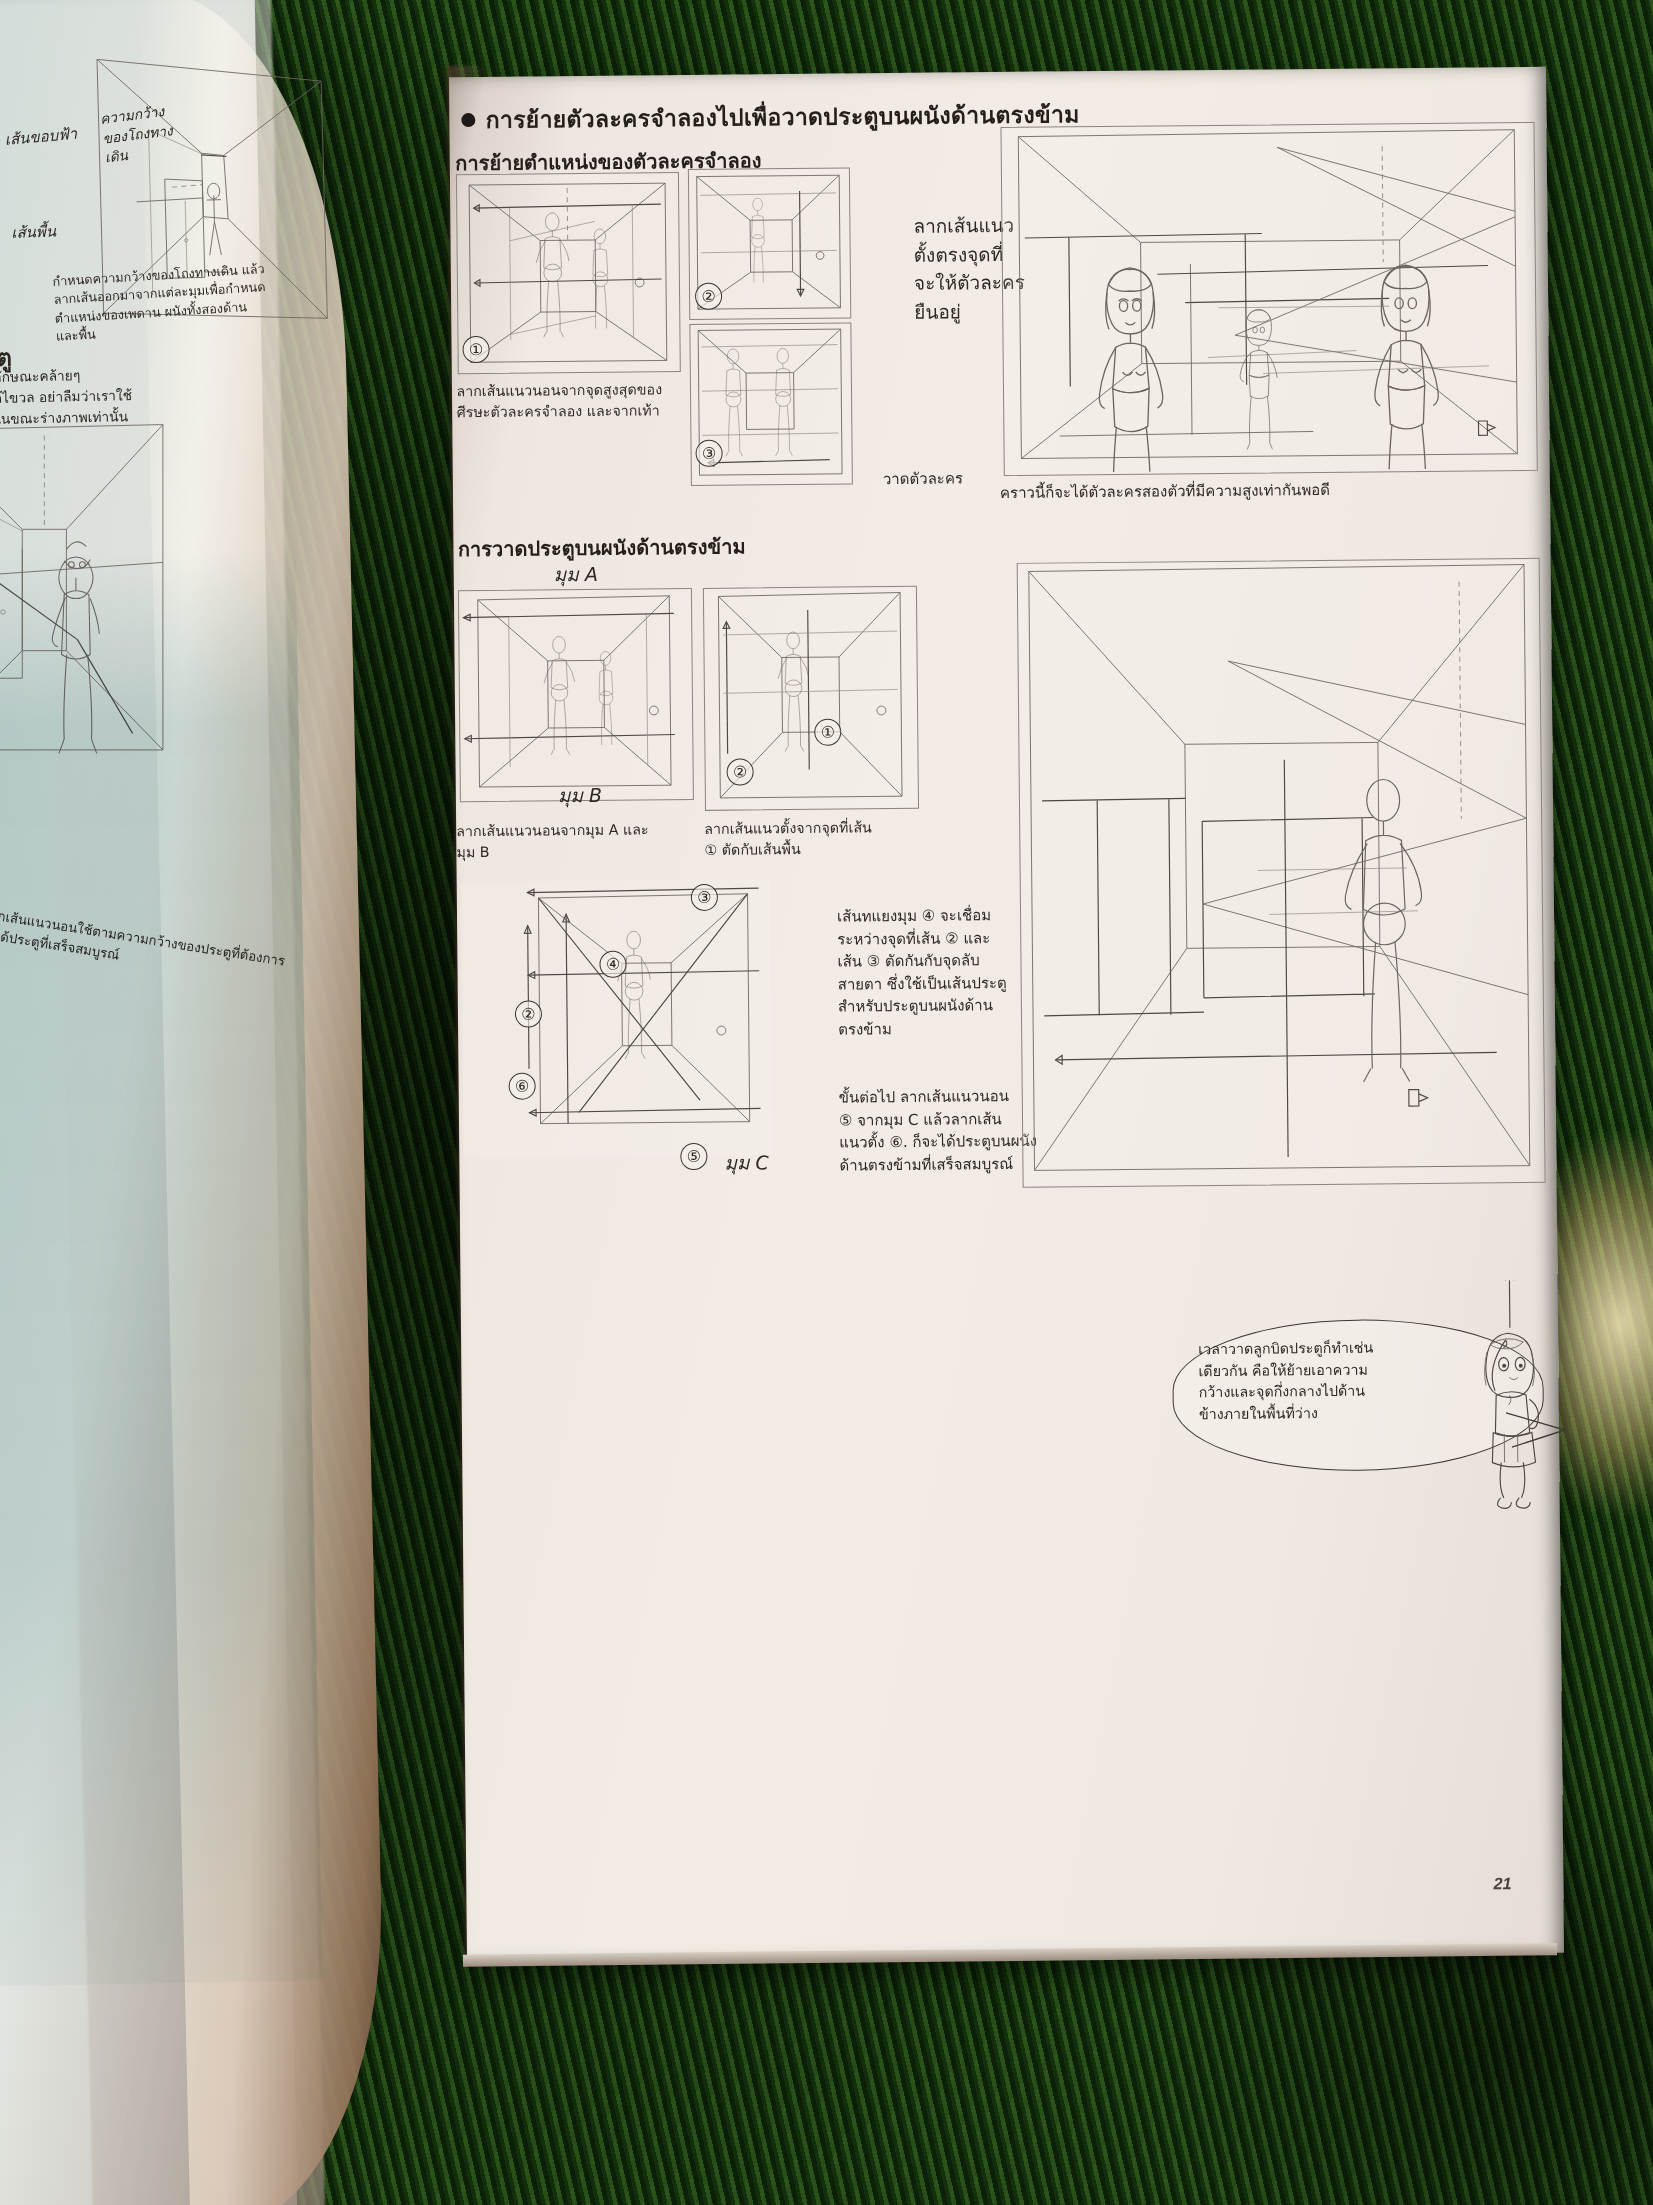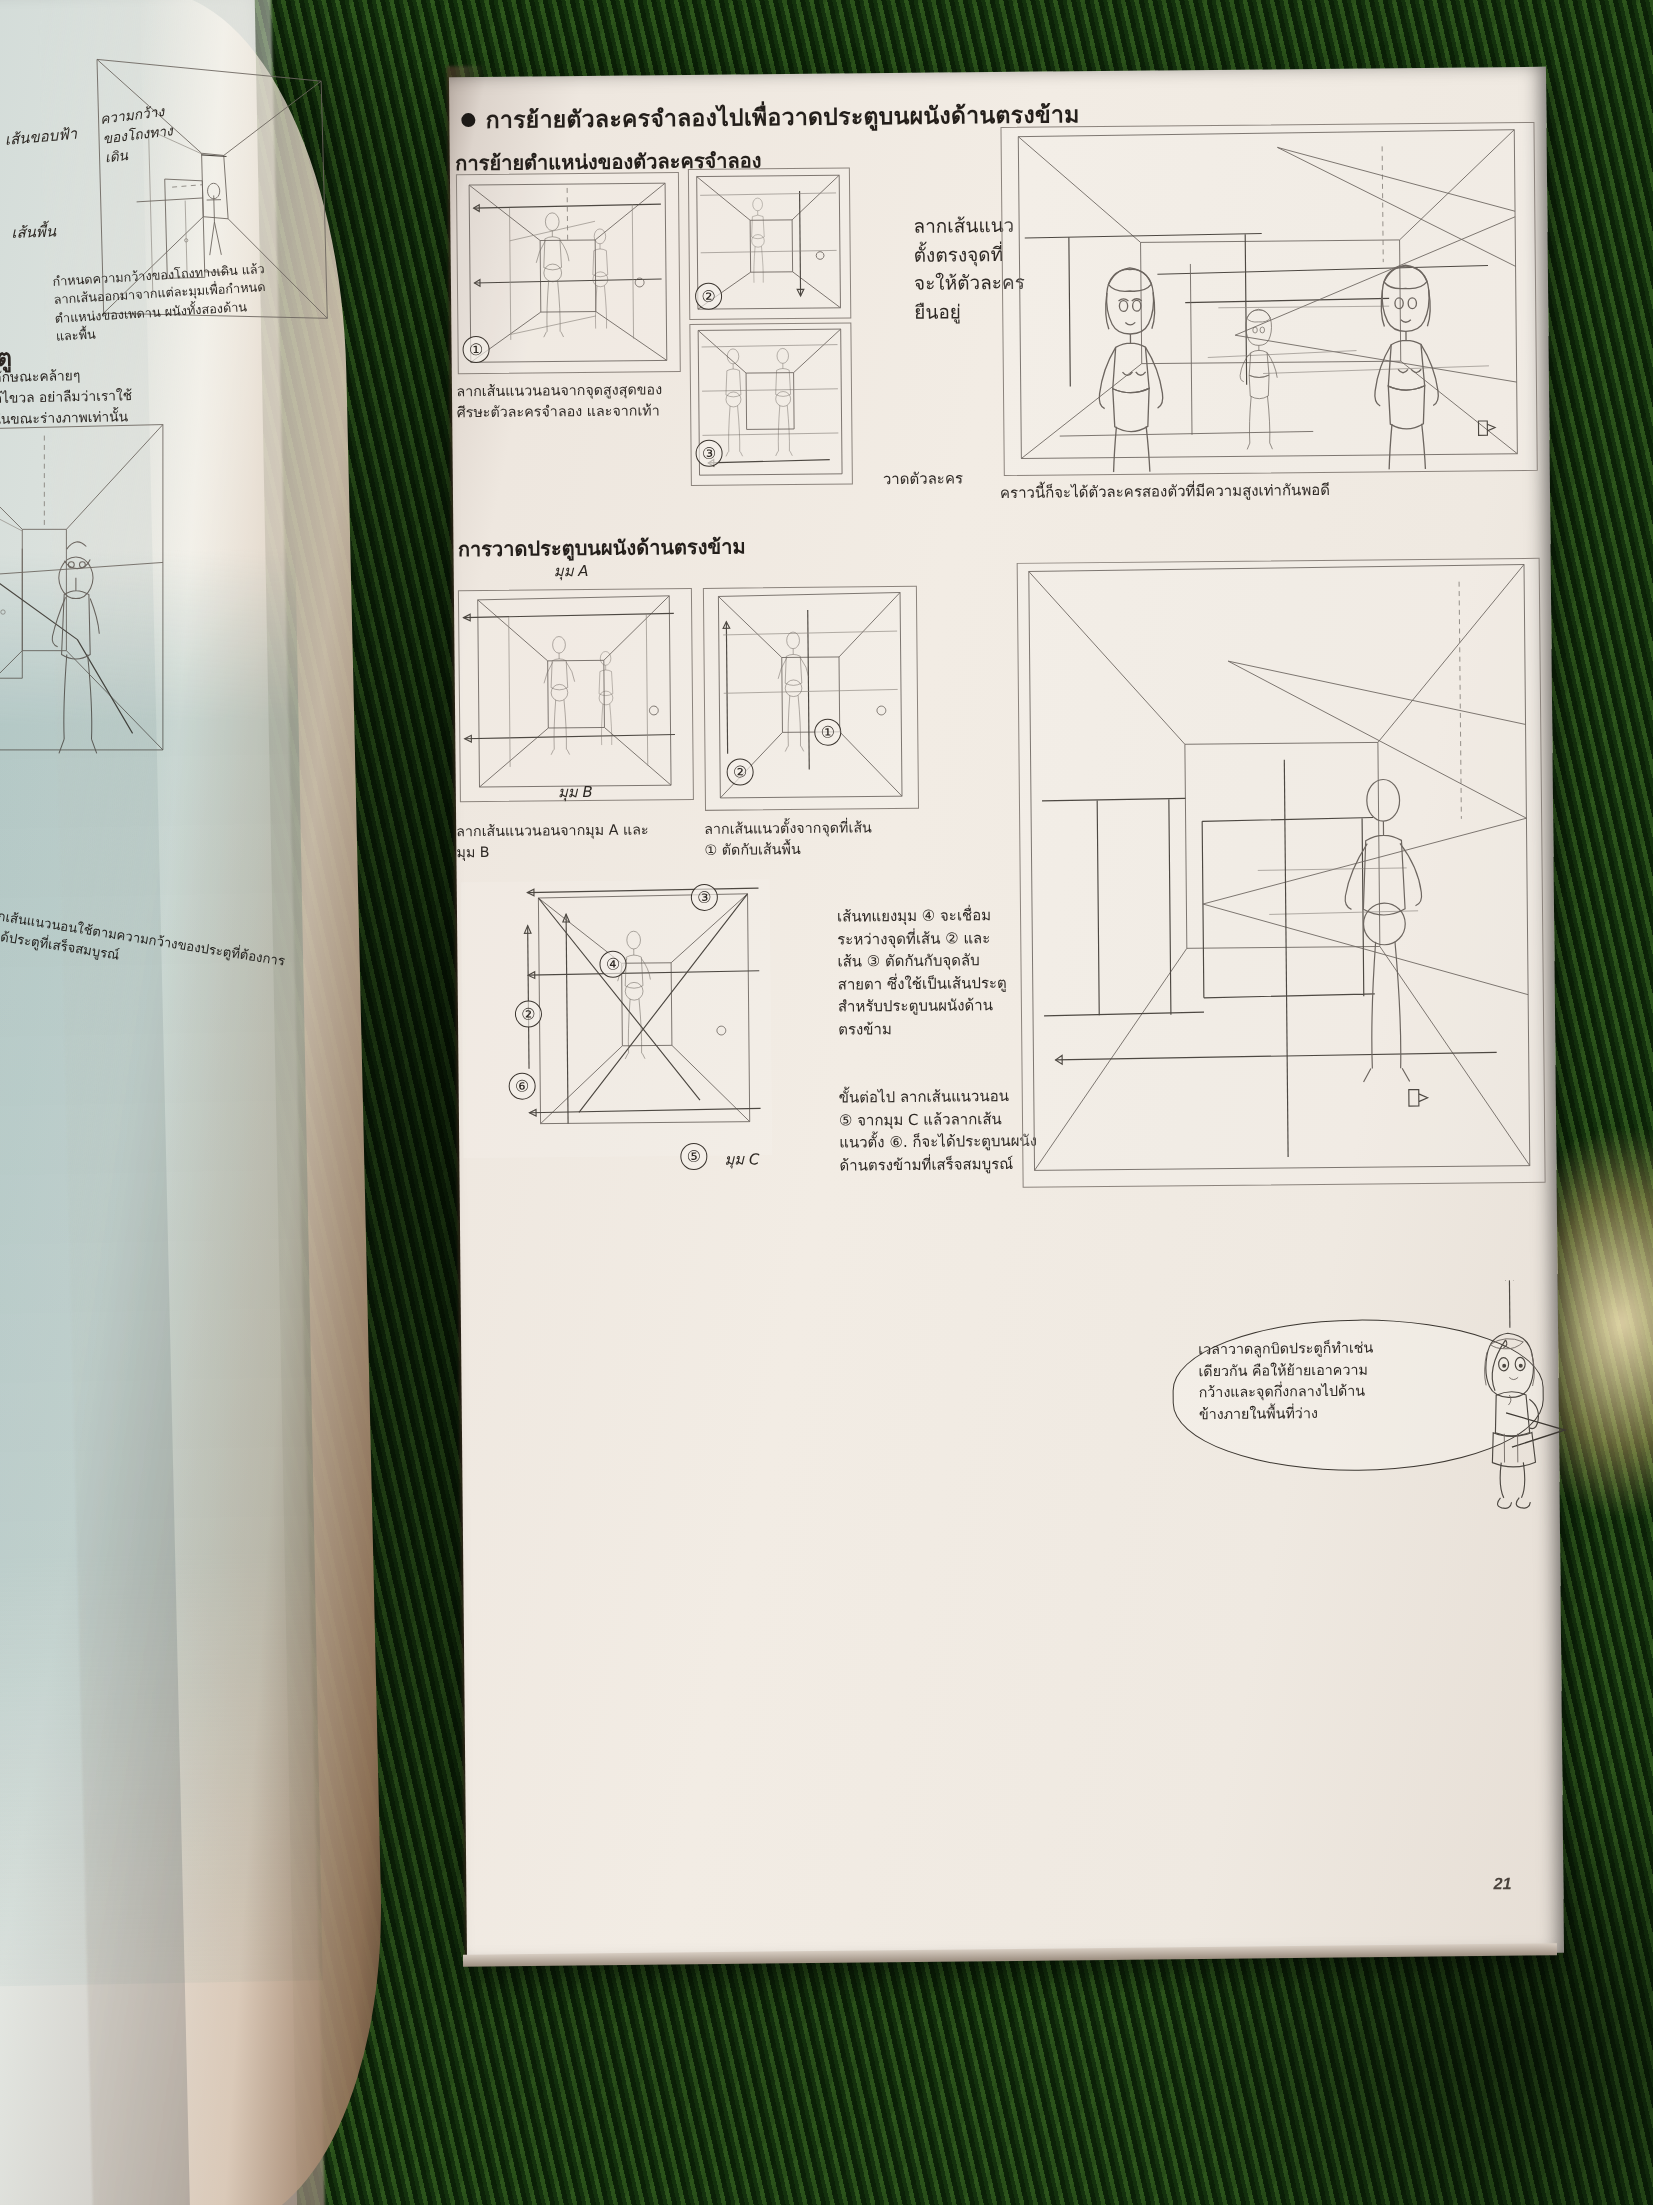--- a/index.html
+++ b/index.html
@@ -58,21 +58,21 @@
 
   
   .thai{font-family:"DejaVu Sans", sans-serif;color:#2b2622;line-height:1.42;}
   .hd-bullet{position:absolute;display:flex;align-items:center;gap:10px;}
   .dot{width:14.3px;height:14.3px;border-radius:50%;background:#1d1a17;flex:none;}
   .h1{font-size:23px;font-weight:700;letter-spacing:0.3px;color:#241f1b;white-space:nowrap;}
   .h2{font-size:20px;font-weight:700;color:#241f1b;white-space:nowrap;}
   .cap{font-size:15px;color:#2e2925;}
   .cap-sm{font-size:13.8px;color:#2e2925;}
   .note{font-size:15.4px;color:#2b2622;line-height:1.5;}
-  .lbl{font-size:15px;color:#2c2722;font-style:italic;}
+  .lbl{font-size:19px;color:#2c2722;font-style:italic;}
   .pgno{position:absolute;font-size:16.5px;font-style:italic;font-weight:700;color:#4a423c;}
 
   
   .panel{position:absolute;border:1.1px solid #8b837c;background:rgba(255,255,255,.12);}
   .bignum{position:absolute;width:25px;height:25px;border:1.4px solid #3a342e;border-radius:50%;
     display:flex;align-items:center;justify-content:center;font-size:16px;color:#2c2722;
     font-family:"DejaVu Sans", sans-serif;background:rgba(244,240,234,.65);}
   svg{display:block;}
   .sk{stroke:#6d6660;fill:none;stroke-width:1.6;}
   .sk2{stroke:#4d4842;fill:none;stroke-width:2.1;}

